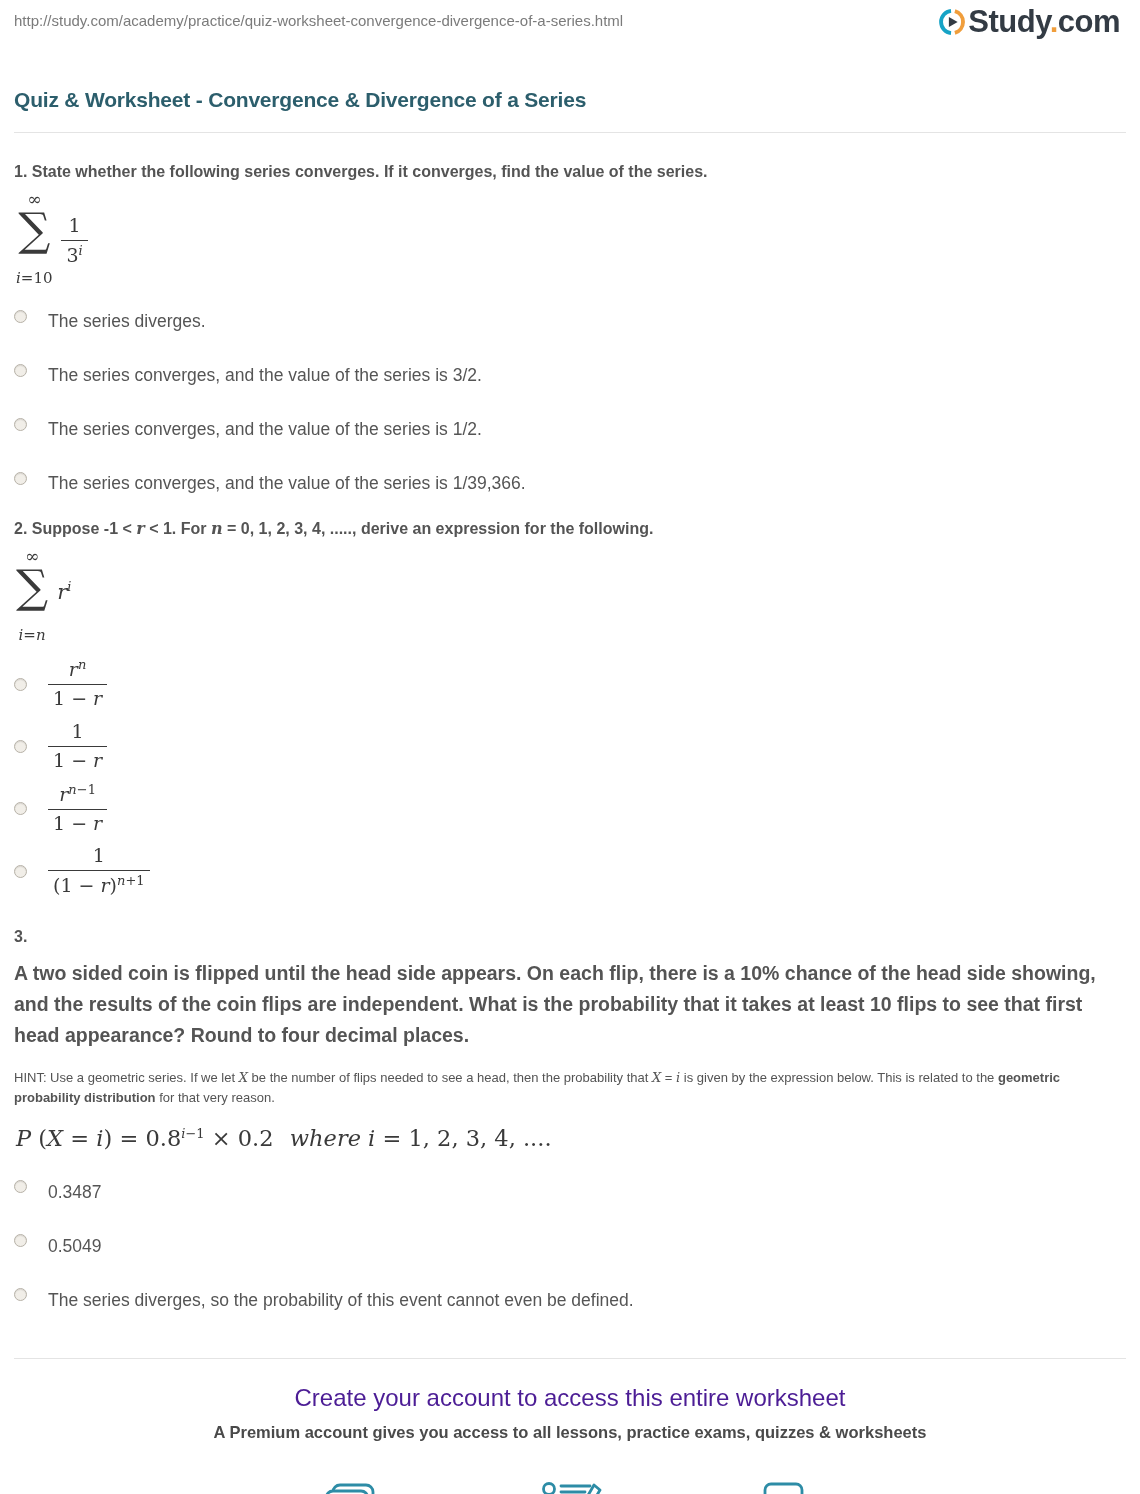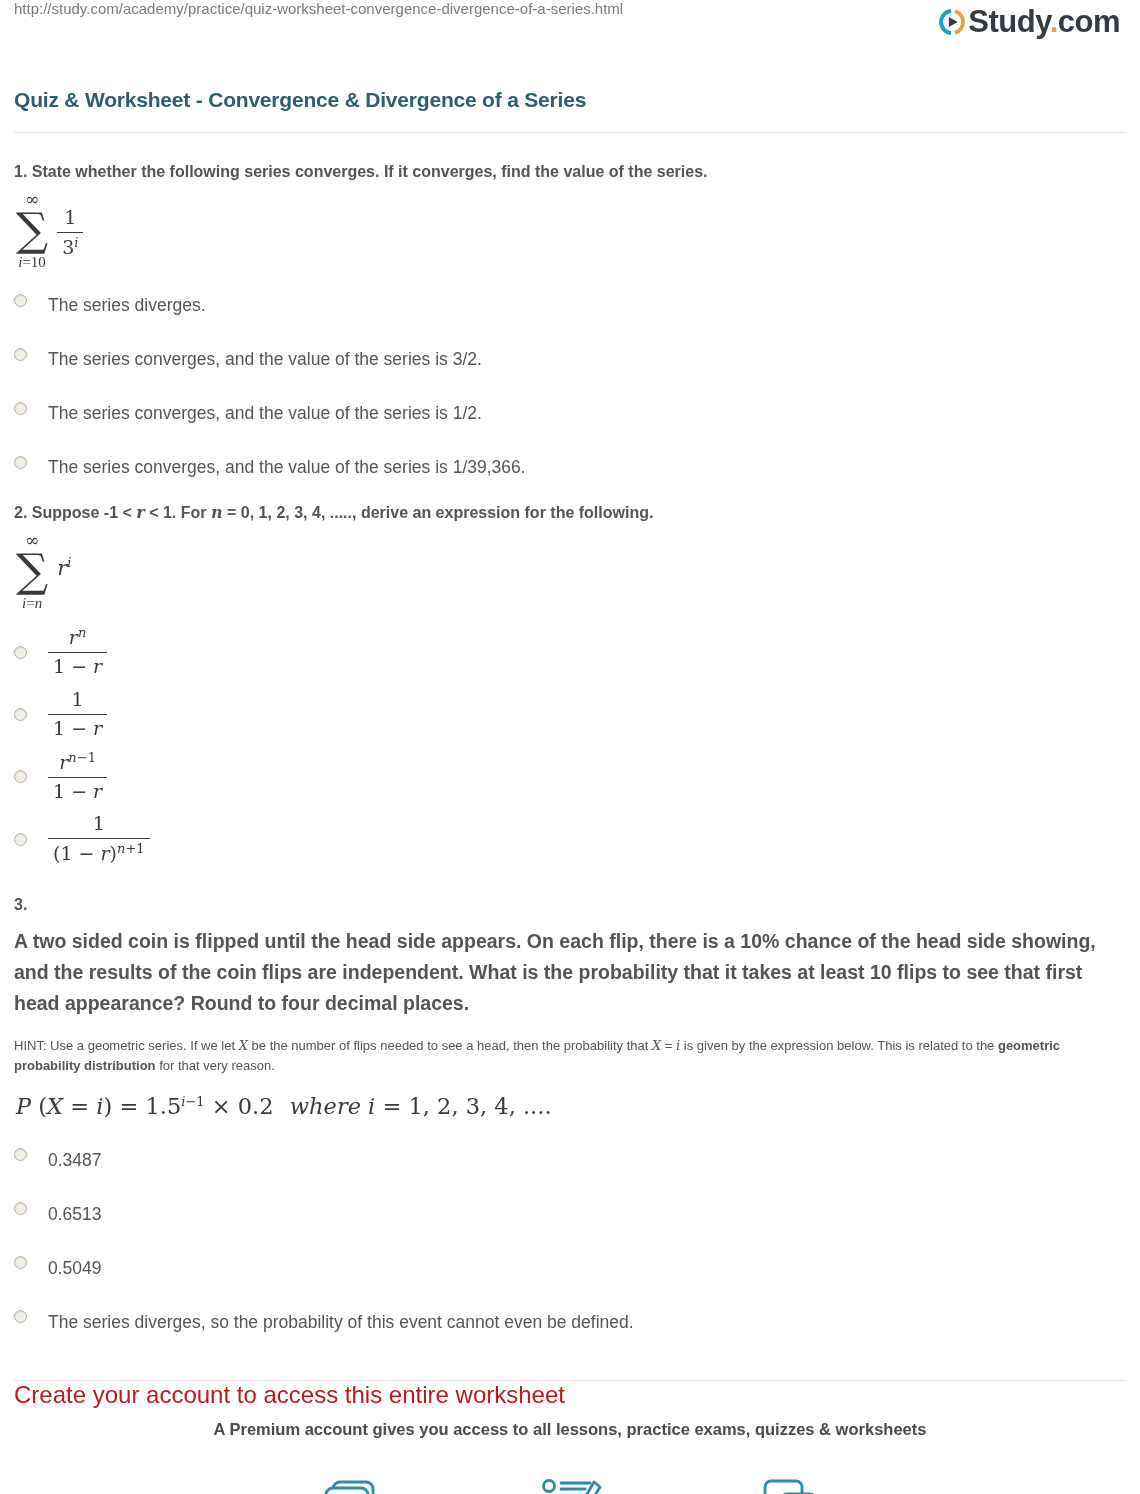--- a/index.html
+++ b/index.html
@@ -5,42 +5,42 @@
   * { box-sizing: border-box; margin: 0; padding: 0; }
   html, body { background: #ffffff; }
   body {
     width: 1140px; min-height: 1494px; margin: 0 auto;
     font-family: "Liberation Sans", sans-serif;
     color: #545454;
   }
   .page { padding: 0 14px; position: relative; }
 
   
-  header { position: relative; height: 60px; }
+  header { position: relative; padding-top: 12px; height: 60px; }
   .url { font-size: 15px; color: #7b7b7b; }
   .logo { position: absolute; right: 6px; top: 6px; display: flex; align-items: center; gap: 2px; cursor: pointer; }
   .logo-text { font-size: 31px; font-weight: 700; color: #333b44; letter-spacing: -0.5px; line-height: 1; }
   .logo-dot { color: #f09e3c; }
 
   
   h1.page-title { font-size: 21px; font-weight: 700; color: #2c5e6c; margin-top: 28px; letter-spacing: -0.2px; }
   .divider { border: none; border-top: 1px solid #e4e4e4; margin-top: 20px; }
 
   
   .q-prompt { font-size: 16px; font-weight: 700; color: #545454; line-height: 1.6; }
   .q1-prompt { margin-top: 26px; }
   .hvar { font-family: "DejaVu Serif", serif; font-style: italic; font-weight: 700; }
 
   .math { font-family: "DejaVu Serif", serif; color: #3a3a3a; }
   .mi { font-style: italic; }
   .sum-formula { display: flex; align-items: center; margin: 6px 0 14px 2px; }
   .sum-col { display: flex; flex-direction: column; align-items: center; line-height: 1; }
   .inf { font-size: 17px; margin-bottom: 2px; }
   .sigma { font-size: 45px; line-height: 0.9; }
-  .sum-sub { font-size: 15px; margin-top: 5px; white-space: nowrap; font-family: Liberation Serif, serif; }
+  .sum-sub { font-size: 15px; margin-top: 21px; white-space: nowrap; }
   .frac { display: inline-block; text-align: center; font-size: 19px; line-height: 1.25; }
   .sum-formula .frac { margin-left: 9px; margin-top: 6px; }
   .frac .num { padding: 0 5px 2px; display: block; }
   .frac .den { border-top: 1.5px solid #3a3a3a; padding: 2px 5px 0; display: block; white-space: nowrap; }
   sup.msup { font-size: 13px; }
 
   
   .option { display: flex; align-items: center; gap: 21px; margin-bottom: 22px; cursor: pointer; }
   .option.text-row { min-height: 18px; }
   .radio {
@@ -61,21 +61,21 @@
   .q3-prompt { margin-top: 8px; font-size: 19.5px; max-width: 1115px; }
   .hint { margin-top: 17px; font-size: 13px; font-weight: 400; color: #545454; line-height: 1.55; max-width: 1115px; }
   .hint .bold { font-weight: 700; }
   .hint .hv { font-family: "DejaVu Serif", serif; font-style: italic; }
   .p-formula { font-size: 22.5px; margin: 16px 0 0 2px; }
   .p-formula .sp { letter-spacing: 1px; }
   .q3-options { margin-top: 20px; }
 
   
   .footer-divider { border: none; border-top: 1px solid #e4e4e4; margin-top: 47px; }
-  .cta-title { font-size: 24px; font-weight: 400; color: #b91c1c; }
+  .cta-title { text-align: center; font-size: 24px; font-weight: 400; color: #4c1d95; margin-top: 25px; }
   .cta-subtitle { text-align: center; font-size: 16.5px; font-weight: 700; color: #4a4a4a; margin-top: 11px; }
   .benefits { display: flex; justify-content: center; margin-top: 36px; }
   .benefit { width: 220px; display: flex; flex-direction: column; align-items: center; }
   .benefit svg { width: 64px; height: 64px; }
 </style>
 </head>
 <body>
 
 <div class="page">
 
@@ -168,29 +168,25 @@
           <span class="den"><span>(1 − </span><span class="mi">r</span><span>)</span><sup class="msup"><span class="mi">n</span><span>+1</span></sup></span>
         </span>
       </div>
     </div>
   </section>
 
   <section>
     <div class="q-prompt q3-number">3.</div>
     <div class="q-prompt q3-prompt">A two sided coin is flipped until the head side appears. On each flip, there is a 10% chance of the head side showing, and the results of the coin flips are independent. What is the probability that it takes at least 10 flips to see that first head appearance? Round to four decimal places.</div>
     <div class="hint"><span>HINT: Use a geometric series. If we let </span><span class="hv">X</span><span> be the number of flips needed to see a head, then the probability that </span><span class="hv">X</span><span> = </span><span class="hv">i</span><span> is given by the expression below. This is related to the </span><span class="bold">geometric probability distribution</span><span> for that very reason.</span></div>
-    <div class="p-formula math"><span class="mi">P</span><span> (</span><span class="mi">X</span><span> = </span><span class="mi">i</span><span>) = 1.5</span><sup class="msup"><span class="mi">i</span><span>−1</span></sup><span> × 0.2</span><span class="sp">&nbsp;&nbsp;</span><span class="mi">where i</span><span> = 1, 2, 3, 4, ....</span></div>
+    <div class="p-formula math"><span class="mi">P</span><span> (</span><span class="mi">X</span><span> = </span><span class="mi">i</span><span>) = 0.8</span><sup class="msup"><span class="mi">i</span><span>−1</span></sup><span> × 0.2</span><span class="sp">&nbsp;&nbsp;</span><span class="mi">where i</span><span> = 1, 2, 3, 4, ....</span></div>
     <div class="q3-options">
       <div class="option text-row">
         <span class="radio"></span>
         <span class="opt-label">0.3487</span>
-      </div>
-      <div class="option text-row">
-        <span class="radio"></span>
-        <span class="opt-label">0.6513</span>
       </div>
       <div class="option text-row">
         <span class="radio"></span>
         <span class="opt-label">0.5049</span>
       </div>
       <div class="option text-row">
         <span class="radio"></span>
         <span class="opt-label">The series diverges, so the probability of this event cannot even be defined.</span>
       </div>
     </div>

